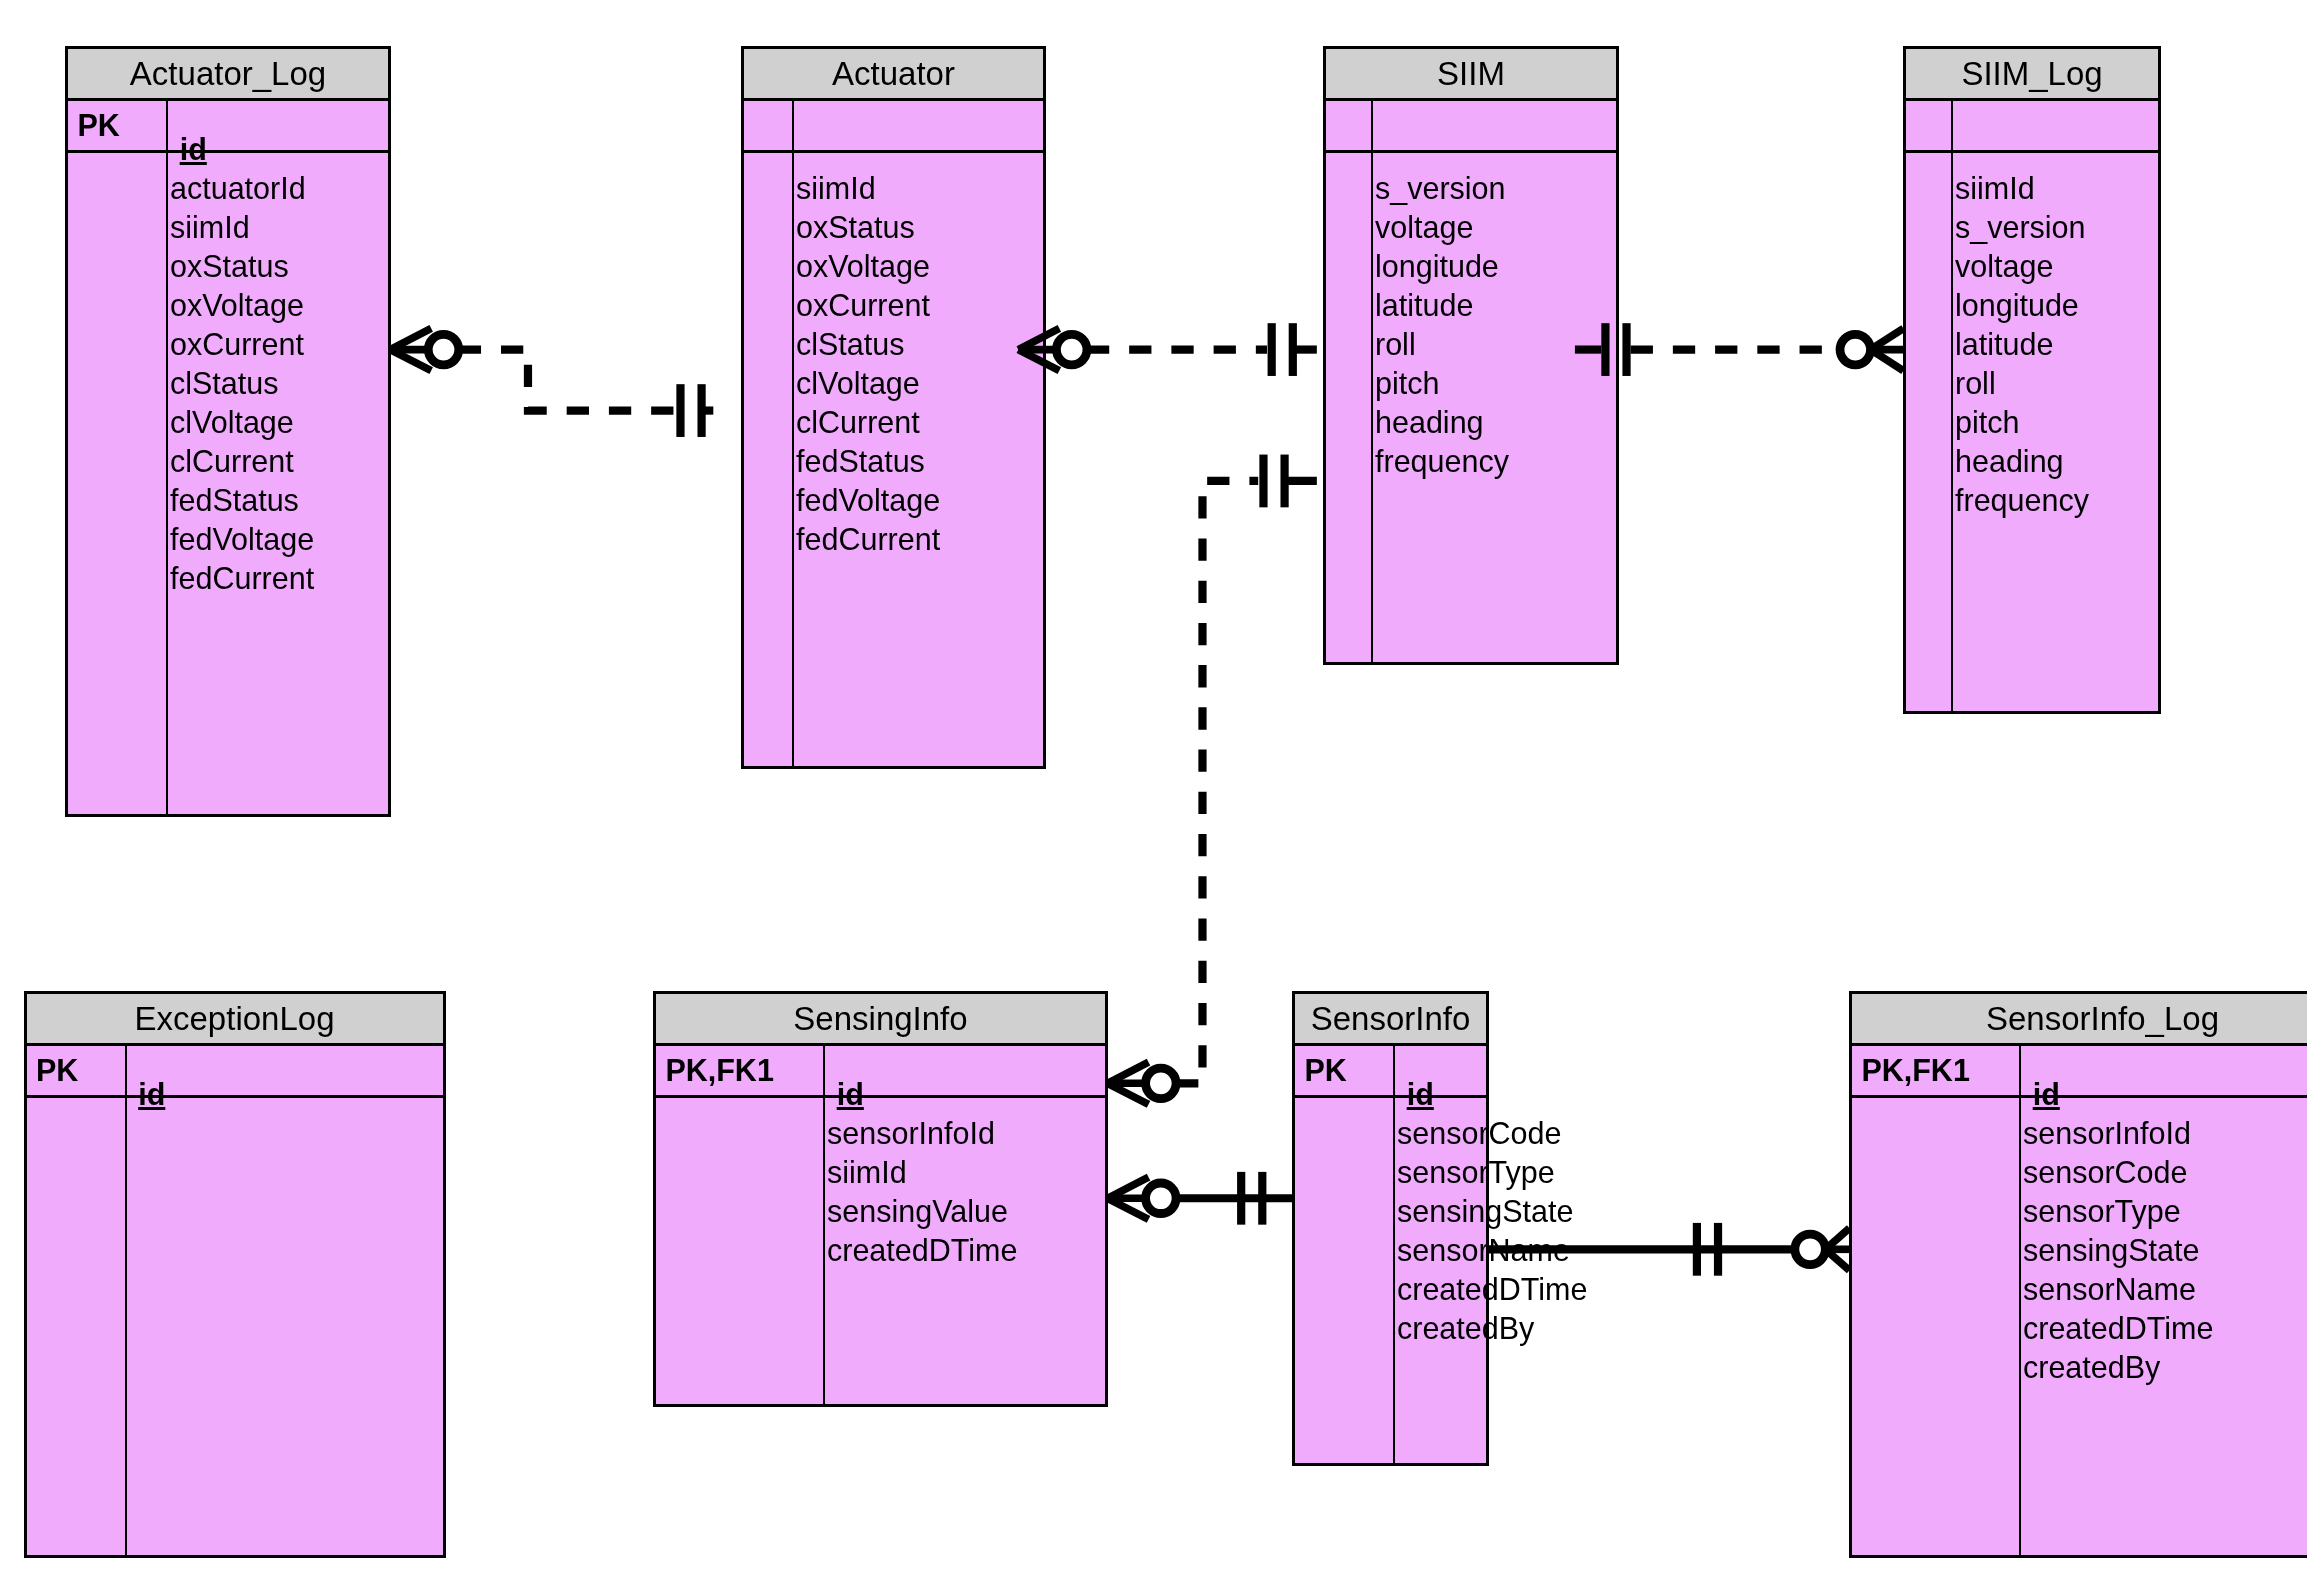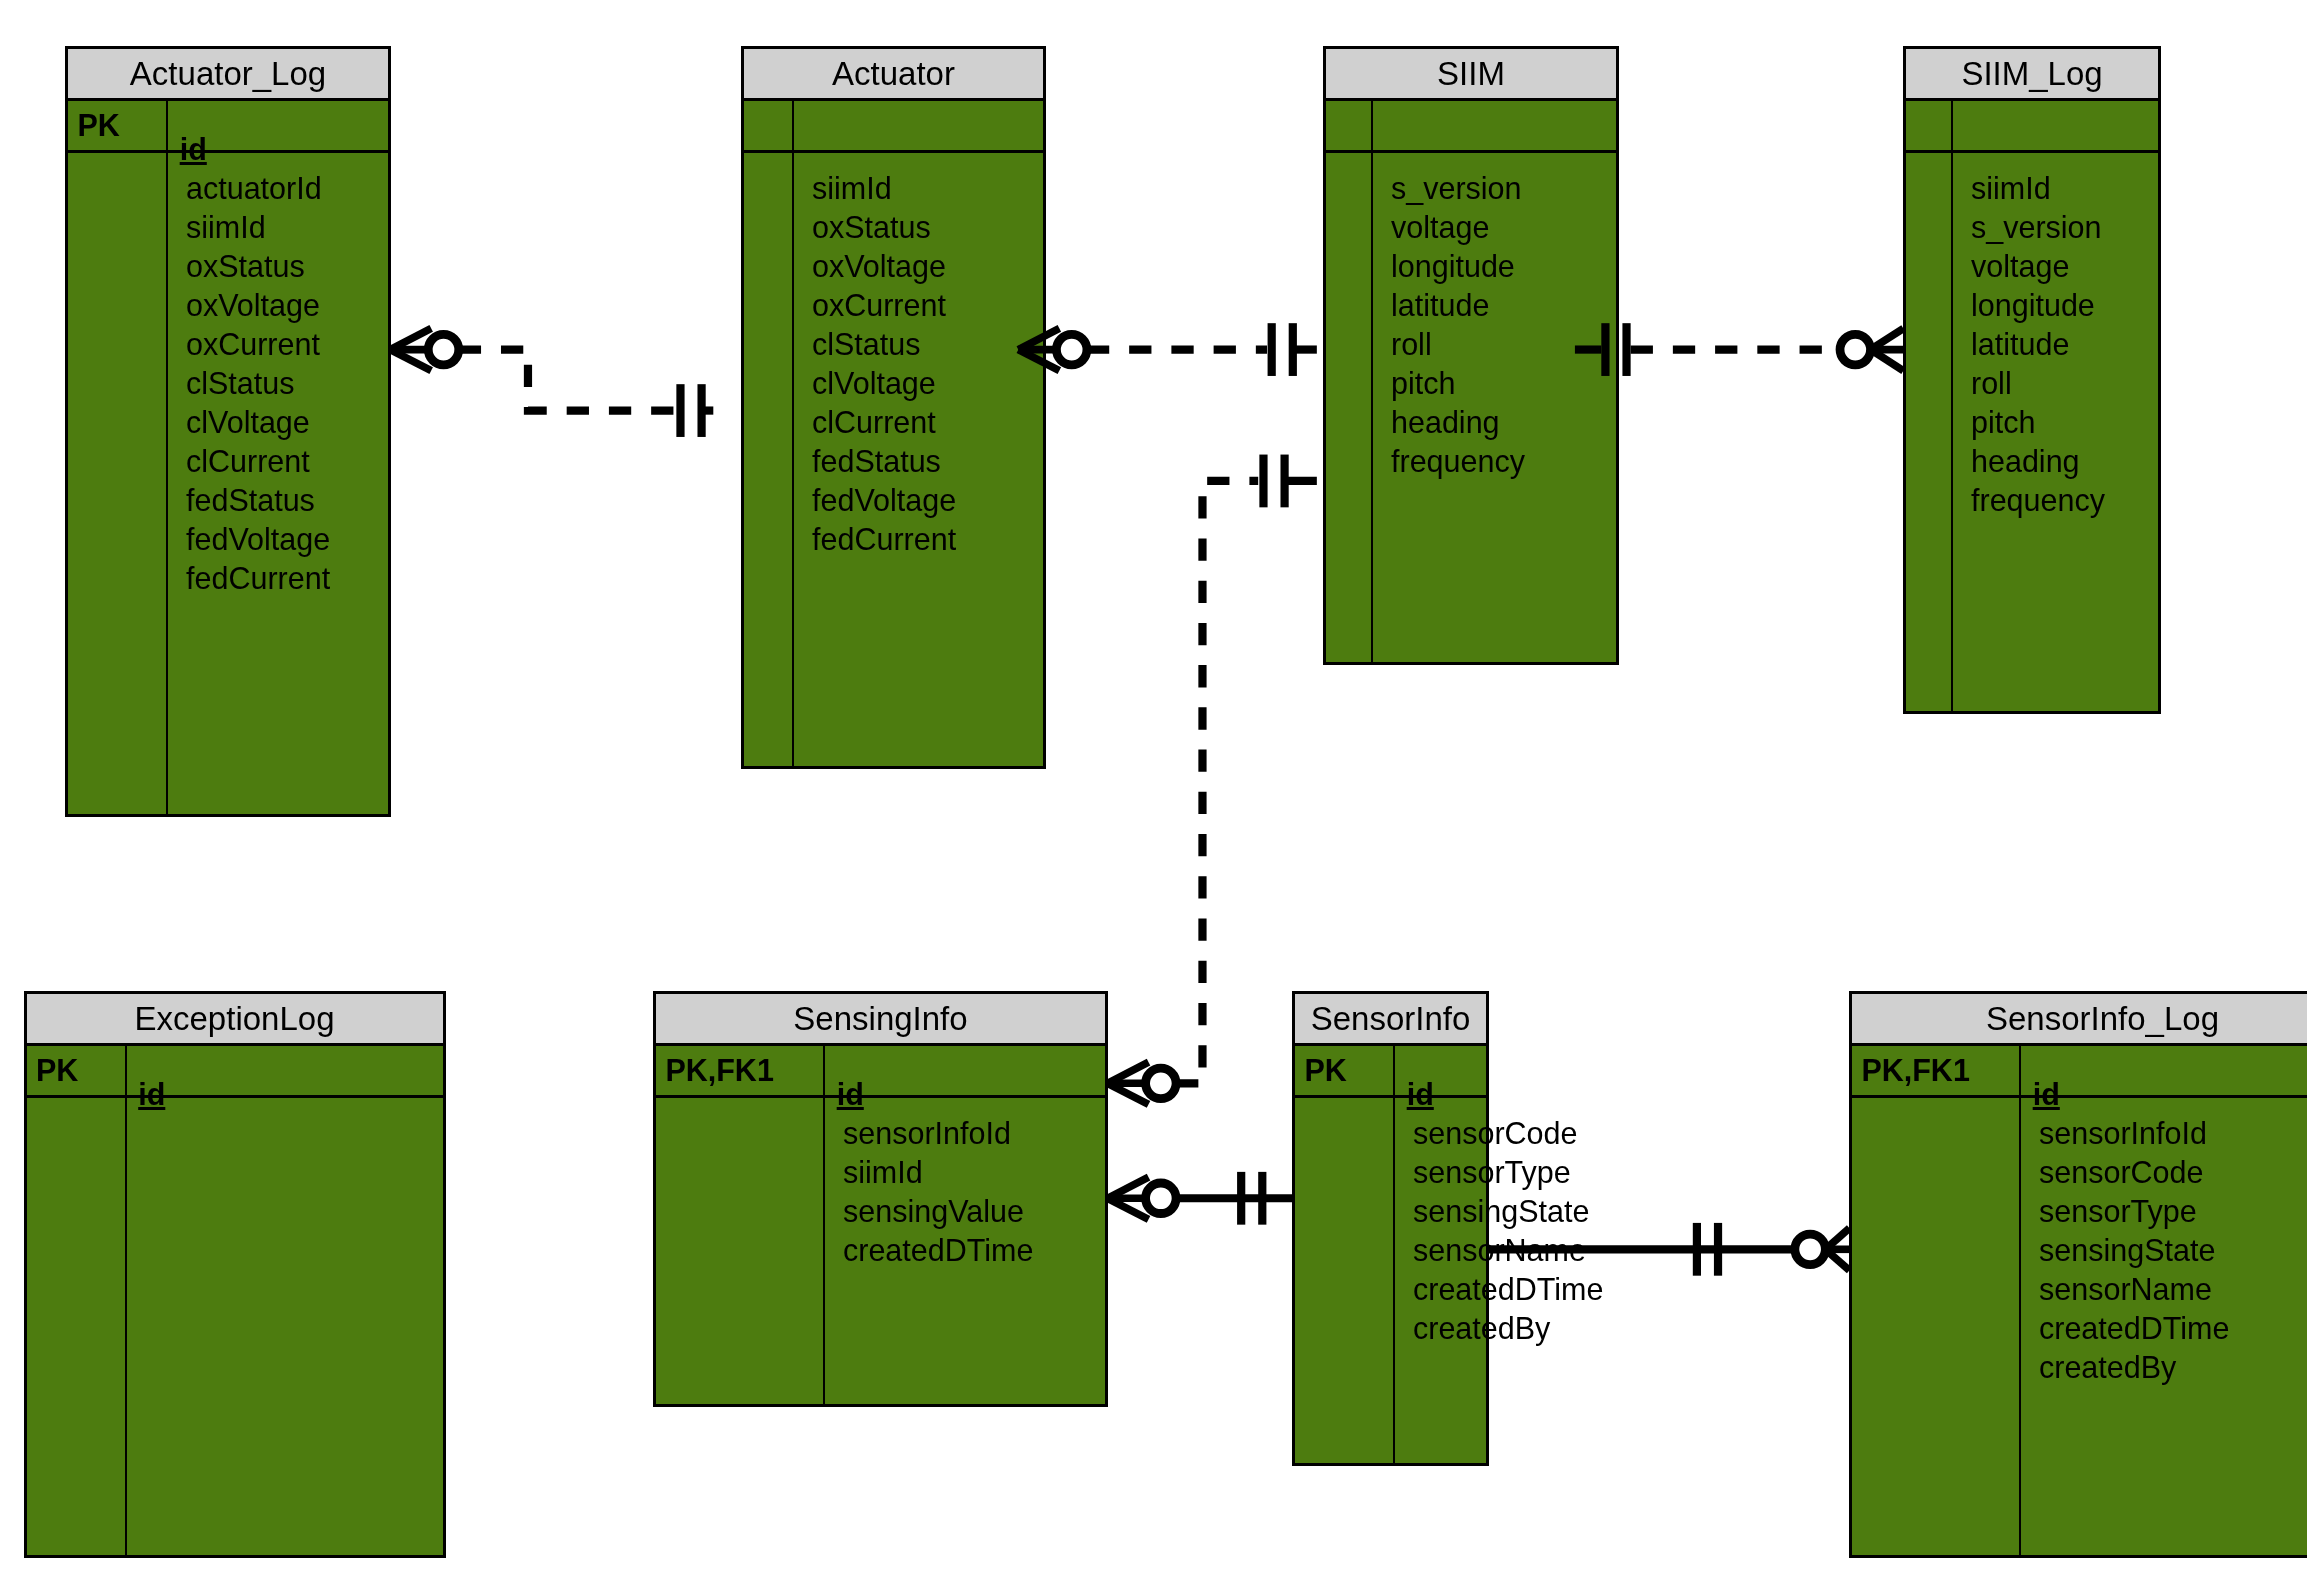--- a/index.html
+++ b/index.html
@@ -14,21 +14,21 @@
     background: #ffffff;
     font-family: "Liberation Sans", sans-serif;
     overflow: hidden;
   }
 
   
   .entity {
     position: absolute;
     box-sizing: border-box;
     border: 3.5px solid #000000;
-    background: #4d7c0f;
+    background: #f0abfc;
   }
   .entity-header {
     box-sizing: border-box;
     background: #d0d0d0;
     border-bottom: 3.5px solid #000000;
     text-align: center;
     font-size: 33px;
     line-height: 1;
     color: #000000;
     display: flex;
@@ -72,21 +72,21 @@
     display: flex;
     flex: 1 1 auto;
     min-height: 0;
   }
   .attr-col-left {
     box-sizing: border-box;
     border-right: 2.9px solid #000000;
     flex: 0 0 auto;
   }
   .attr-list {
-    padding-left: 18px;
+    padding-left: 2px;
     padding-top: 16.4px;
     font-size: 30.5px;
     line-height: 39px;
     color: #000000;
     white-space: nowrap;
   }
 
   
   #links {
     position: absolute;

